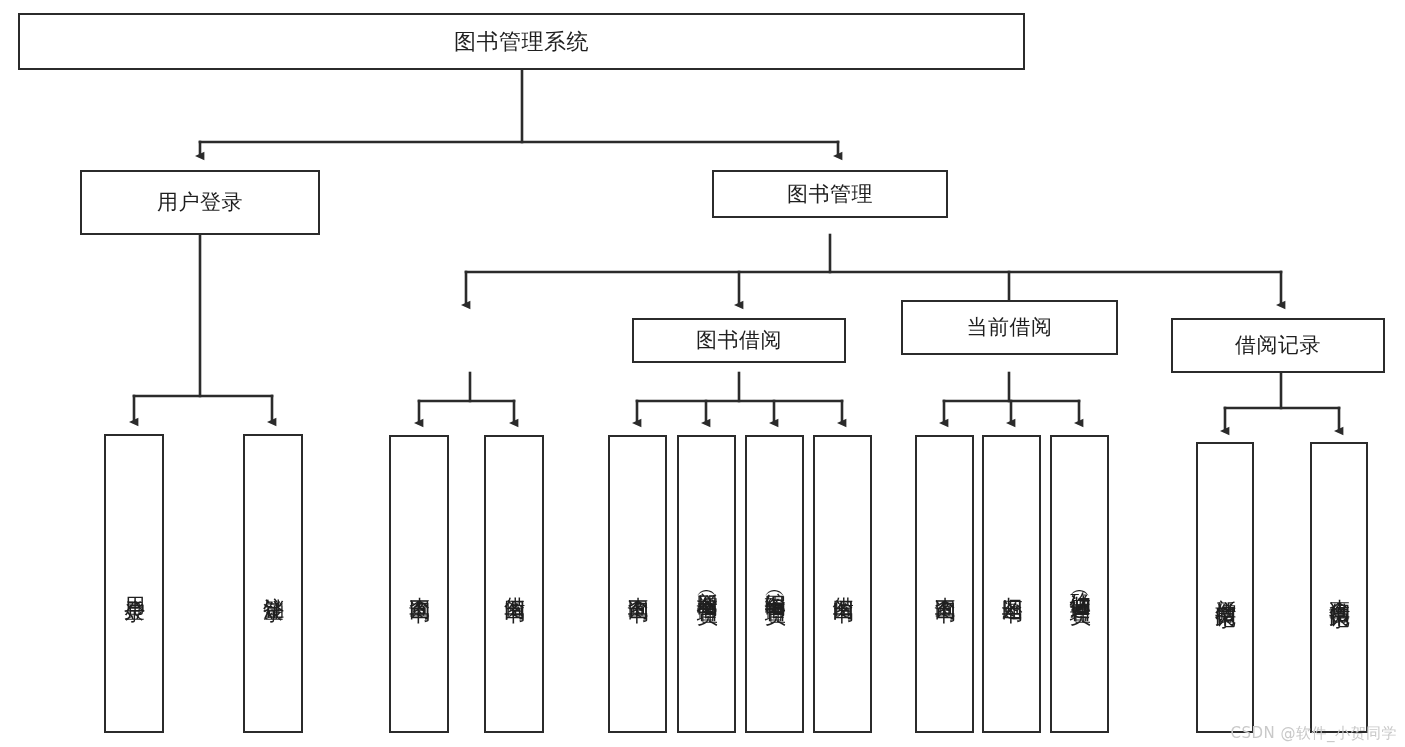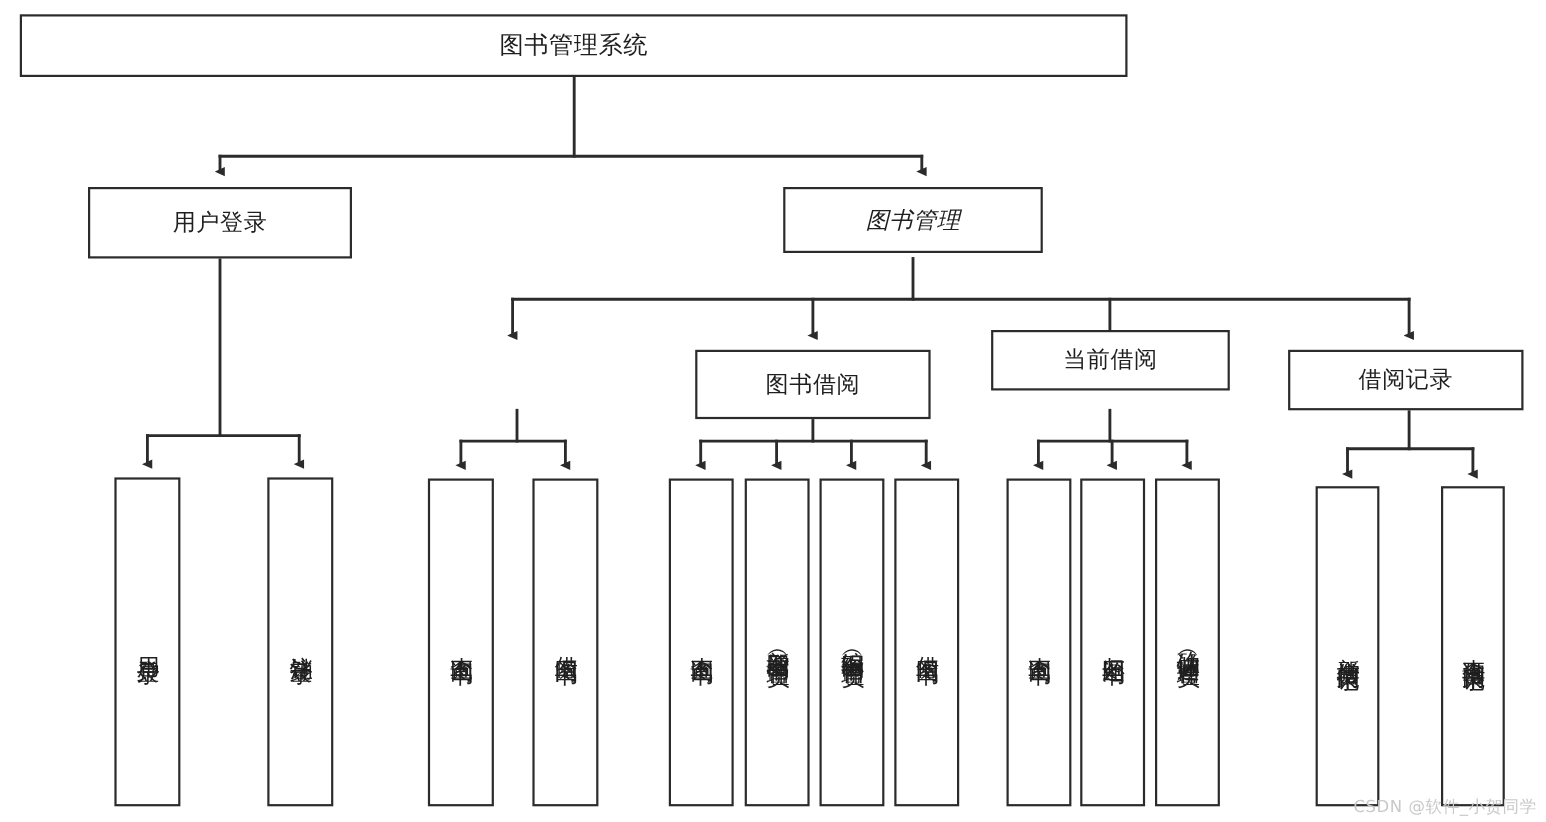--- a/index.html
+++ b/index.html
@@ -112,32 +112,32 @@
       <path d="M1011,401 L1011,423" marker-end="url(#arrow)"></path>
       <path d="M1079,401 L1079,423" marker-end="url(#arrow)"></path>
 
       <path d="M1281,373 L1281,408"></path>
       <path d="M1225,408 L1339,408"></path>
       <path d="M1225,408 L1225,431" marker-end="url(#arrow)"></path>
       <path d="M1339,408 L1339,431" marker-end="url(#arrow)"></path>
     </g>
   </svg>
 
-  <div class="node root" style="left:18px;top:13px;width:1007px;height:57px;">
+  <div class="node root" style="left:18px;top:13px;width:1007px;height:57px;font-family:Liberation Serif, serif;">
     <span class="lbl">图书管理系统</span>
   </div>
 
   <div class="node" style="left:80px;top:170px;width:240px;height:65px;">
     <span class="lbl">用户登录</span>
   </div>
-  <div class="node" style="left:712px;top:170px;width:236px;height:60px;font-style:italic;">
+  <div class="node" style="left:712px;top:170px;width:236px;height:48px;">
     <span class="lbl">图书管理</span>
   </div>
 
-  <div class="node" style="left:632px;top:318px;width:214px;height:63px;">
+  <div class="node" style="left:632px;top:318px;width:214px;height:45px;">
     <span class="lbl">图书借阅</span>
   </div>
   <div class="node" style="left:901px;top:300px;width:217px;height:55px;">
     <span class="lbl">当前借阅</span>
   </div>
   <div class="node" style="left:1171px;top:318px;width:214px;height:55px;">
     <span class="lbl">借阅记录</span>
   </div>
 
   <div class="node vert" style="left:104px;top:434px;width:60px;height:299px;">

